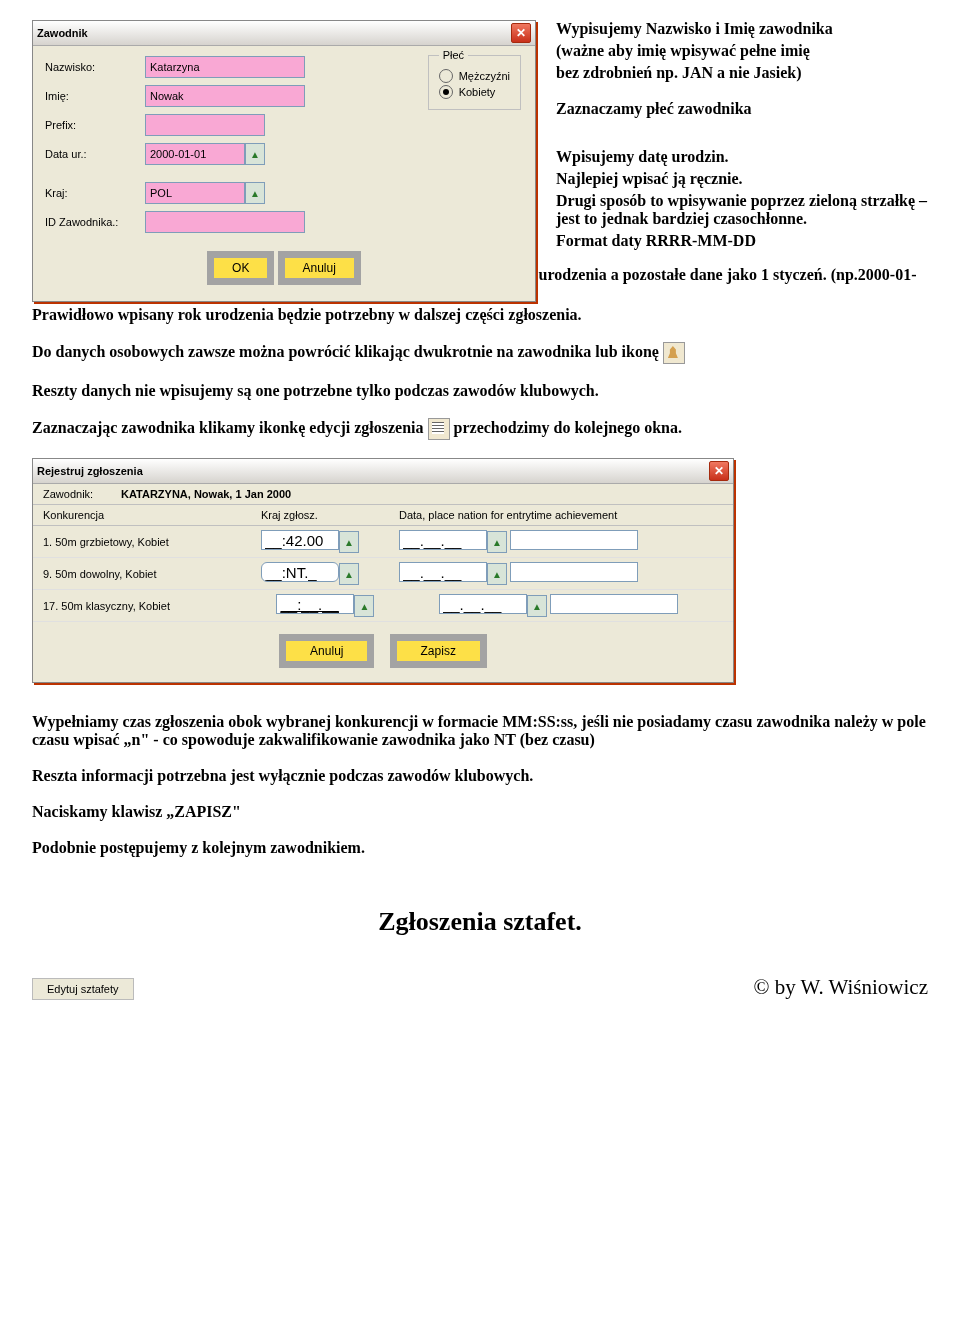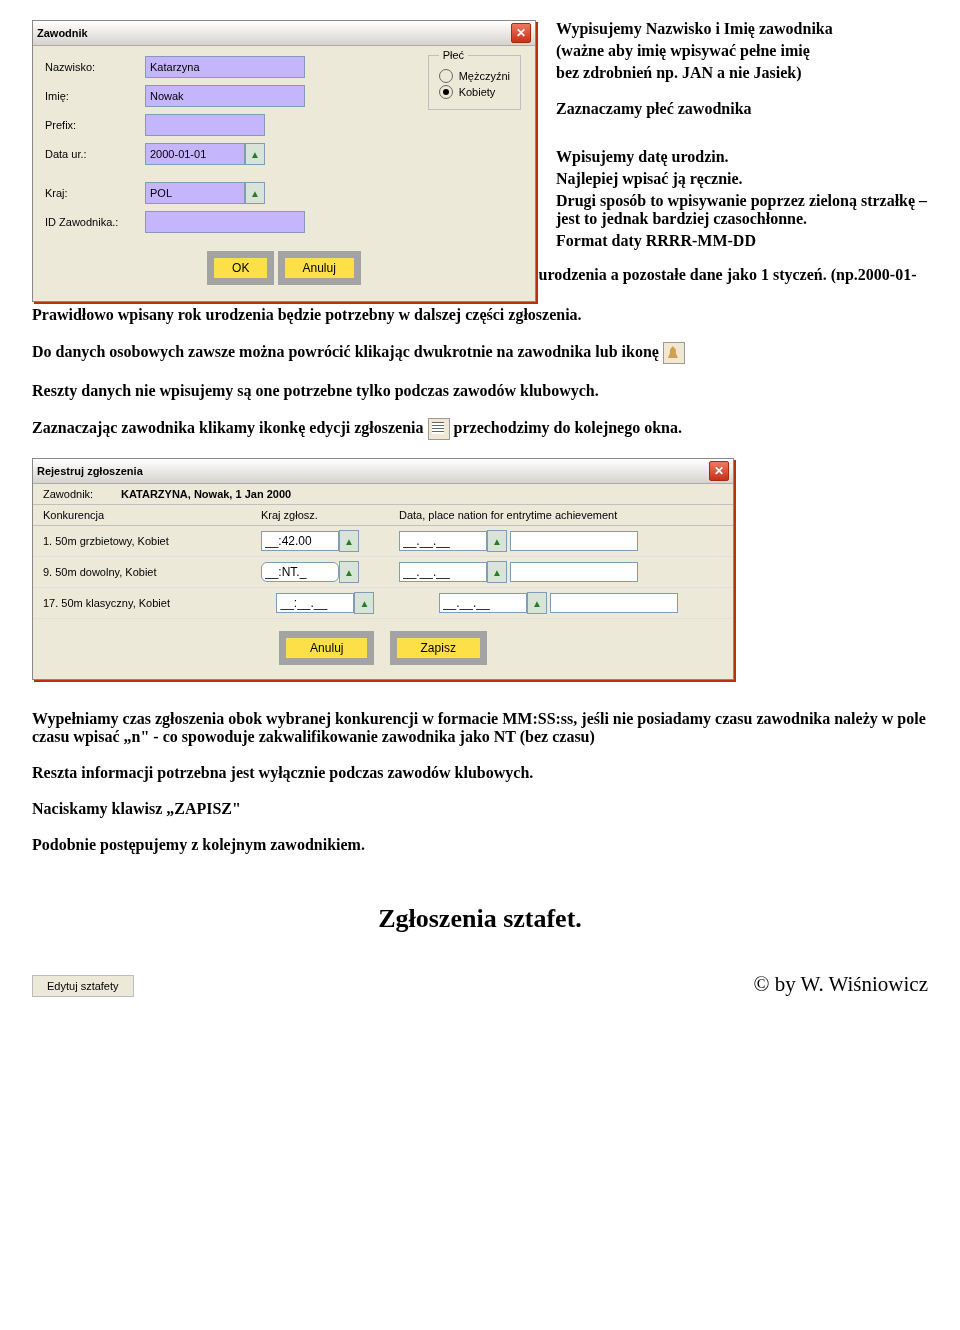--- a/index.html
+++ b/index.html
@@ -3,42 +3,42 @@
 <meta charset="utf-8">
 <style>
 body{margin:0;padding:20px 32px;font-family:"Times New Roman",serif;font-size:16px;background:#fff;color:#000;width:896px}
 .top-section{display:flex;gap:20px;margin-bottom:18px}
 .dialog{background:#ece9d8;border:1px solid #888;box-shadow:2px 2px 0 #bb3200;font-family:Tahoma,sans-serif;font-size:11px}
 .titlebar{display:flex;align-items:center;justify-content:space-between;background:linear-gradient(#fff,#d6d3ce);padding:2px 4px;font-weight:bold;border-bottom:1px solid #aaa}
 .close-btn{width:18px;height:18px;background:linear-gradient(#f07860,#c8301a);border:1px solid #a52a0e;color:#fff;display:flex;align-items:center;justify-content:center;font-weight:bold;font-size:12px;border-radius:2px;cursor:pointer}
 .dialog-body{padding:10px 12px 16px 12px}
 .form-row{display:flex;align-items:center;margin-bottom:7px}
 .form-label{width:100px;text-align:left}
-.text-input{border:1px solid #7f9db9;background:#c4b5fd;height:20px;padding:0 4px;font-family:Tahoma,sans-serif;font-size:11px}
+.text-input{border:1px solid #7f9db9;background:#f9a8d4;height:20px;padding:0 4px;font-family:Tahoma,sans-serif;font-size:11px}
 .arrow-btn{width:18px;height:20px;border:1px solid #7f9db9;background:#d8e4d8;color:#2a7a2a;display:inline-flex;align-items:center;justify-content:center;font-size:10px;margin-left:0;cursor:pointer}
 .fieldset{border:1px solid #c0c0c0;padding:6px 10px 8px;position:absolute}
 .fieldset legend{padding:0 4px;font-size:11px}
 .radio-row{display:flex;align-items:center;gap:6px;margin:2px 0}
 .radio{width:12px;height:12px;border:1px solid #666;border-radius:50%;display:inline-flex;align-items:center;justify-content:center}
 .radio.checked::after{content:"";width:6px;height:6px;background:#000;border-radius:50%}
 .btn{background:#fde047;border:7px solid #a3a3a3;padding:3px 18px;font-family:Tahoma,sans-serif;font-size:12px;cursor:pointer}
 .buttons-row{text-align:center;margin-top:18px}
 .prose{margin:0 0 18px 0}
 .prose p{margin:0 0 4px 0}
 .bold{font-weight:bold}
 .inline-icon{display:inline-block;width:20px;height:20px;border:1px solid #999;background:#f0e8d0;vertical-align:middle;position:relative}
 .inline-icon.person::before{content:"";position:absolute;left:4px;top:3px;width:10px;height:12px;background:#d4a050;clip-path:polygon(50% 0,80% 30%,80% 60%,100% 100%,0 100%,20% 60%,20% 30%)}
 .inline-icon.edit::before{content:"";position:absolute;left:3px;top:3px;width:12px;height:12px;background:repeating-linear-gradient(#666,#666 1px,#fff 1px,#fff 3px)}
 .dialog2{width:700px;margin:10px 0 30px 0}
 .d2-row{display:flex;align-items:center;padding:4px 10px;gap:8px}
 .d2-header{display:flex;padding:4px 10px;gap:8px;border-bottom:1px solid #c0c0c0;color:#000}
 .col-k{width:210px}
 .col-c{width:130px}
 .col-d{width:320px}
-.small-input{border:1px solid #7f9db9;background:#fff;height:18px;font-family:Tahoma,sans-serif;font-size:12px;padding:0 3px}
+.small-input{border:1px solid #7f9db9;background:#fff;height:18px;font-family:Tahoma,sans-serif;font-size:15px;padding:0 3px}
 .relay-btn{background:#ece9d8;border:1px solid #bbb;padding:4px 14px;font-family:Tahoma,sans-serif;font-size:11px;cursor:pointer;display:inline-block;margin-top:10px}
 h2{font-family:"Times New Roman",serif;font-size:26px;font-weight:bold;text-align:center;margin:50px 0 28px}
 footer{text-align:left;font-size:21px;margin-top:10px}
 </style>
 </head>
 <body>
 
 <div class="top-section">
   <div class="dialog" style="width:502px;position:relative">
     <div class="titlebar">
@@ -141,21 +141,21 @@
         <span class="col-c"><input class="small-input" style="width: 70px;" value="__:42.00"><span class="arrow-btn">▲</span></span>
         <span class="col-d"><input class="small-input" style="width: 80px;" value="__.__.__"><span class="arrow-btn">▲</span> <input class="small-input" style="width: 120px;"></span>
       </div>
       <div class="d2-row" style="border-bottom: 1px solid rgb(224, 224, 224);">
         <span class="col-k">9. 50m dowolny, Kobiet</span>
         <span class="col-c"><input class="small-input" style="width: 70px; border-radius: 6px;" value="__:NT._"><span class="arrow-btn">▲</span></span>
         <span class="col-d"><input class="small-input" style="width: 80px;" value="__.__.__"><span class="arrow-btn">▲</span> <input class="small-input" style="width: 120px;"></span>
       </div>
       <div class="d2-row" style="border-bottom: 1px solid rgb(224, 224, 224); gap: 47px;">
         <span class="col-k">17. 50m klasyczny, Kobiet</span>
-        <span class="col-c"><input class="small-input" style="width: 70px;" value="__:__.__"><span class="arrow-btn">▲</span></span>
+        <span class="col-c"><input class="small-input" style="width: 70px; text-decoration: underline;" value="__:__.__"><span class="arrow-btn">▲</span></span>
         <span class="col-d"><input class="small-input" style="width: 80px;" value="__.__.__"><span class="arrow-btn">▲</span> <input class="small-input" style="width: 120px;"></span>
       </div>
     </div>
   <div style="text-align:center;padding:12px 0 14px">
     <button class="btn" style="padding:3px 24px">Anuluj</button>
     <button class="btn" style="padding:3px 24px;margin-left:12px">Zapisz</button>
   </div>
 </div>
 
 <div class="prose bold">

